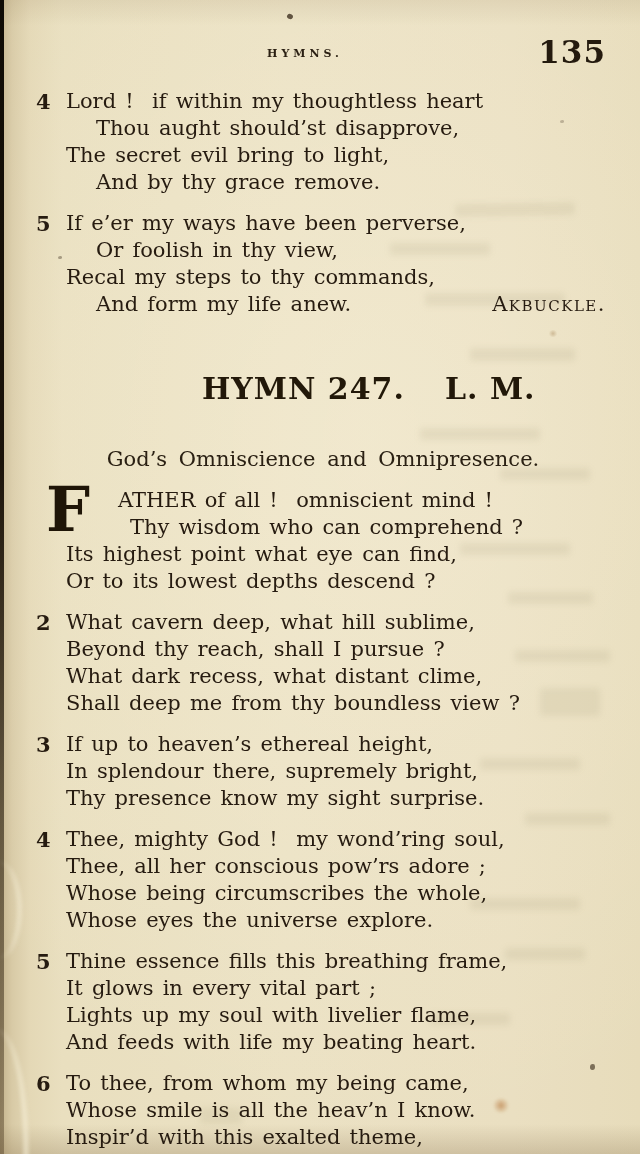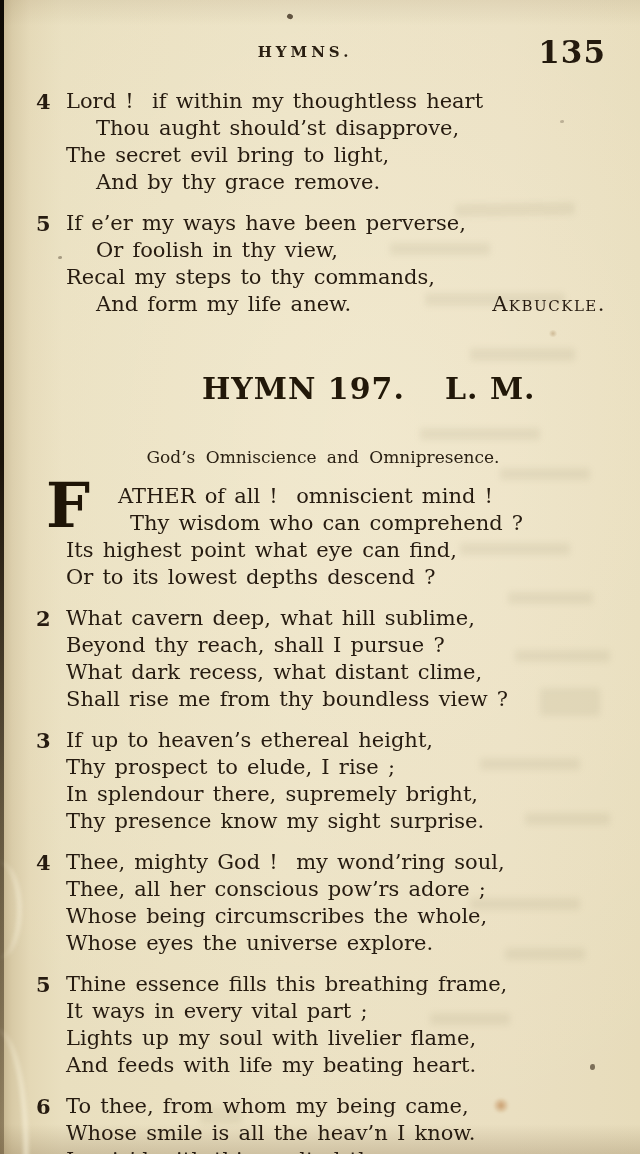--- a/index.html
+++ b/index.html
@@ -19,38 +19,38 @@
   }
   .curl{
     position:absolute;border-radius:50%;border-right:3px solid rgba(248,241,219,.75);
     filter:blur(2px);pointer-events:none;
   }
   .curl.c1{left:-22px;top:862px;width:40px;height:96px;}
   .curl.c2{left:-34px;top:1030px;width:58px;height:240px;border-right-width:4px;}
   .content{position:absolute;left:0;top:0;right:0;padding:42px 34px 0 40px;}
   .page-header{position:relative;text-align:center;height:26px;}
   .running-title{
-    position:relative;left:-18px;font-size:15px;font-weight:bold;
+    position:relative;left:-18px;font-size:11px;font-weight:bold;
     letter-spacing:4px;color:#2a1f12;white-space:pre;
   }
   .page-number{
     position:absolute;right:0;top:-8px;font-size:31px;font-weight:bold;
     letter-spacing:1px;color:#241a0e;
   }
   .stanza{position:relative;margin-top:14px;padding-left:26px;font-size:21px;line-height:27px;word-spacing:2.5px;}
   .stanza .num{position:absolute;left:-4px;top:0;font-weight:bold;}
   .line{white-space:pre;}
   .line.indent{margin-left:30px;}
   .attr-row{display:flex;justify-content:space-between;align-items:baseline;white-space:pre;}
   .attr-row.indent{margin-left:30px;gap:23px;}
   .attribution{font-variant:small-caps;letter-spacing:1.5px;word-spacing:0;}
   #stanza-p4{margin-top:20px;}
   .hymn-title{margin-top:18px;text-align:center;font-size:30px;font-weight:bold;letter-spacing:1px;white-space:pre;color:#221809;}
   .hymn-title .meter{margin-left:40px;}
-  .hymn-subtitle{margin-top:6px;text-align:center;font-size:17px;word-spacing:5px;white-space:pre;color:#2a2013;}
+  .hymn-subtitle{margin-top:6px;text-align:center;font-size:21px;word-spacing:5px;white-space:pre;color:#2a2013;}
   .stanza.drop{margin-top:16px;}
   .drop-cap{position:absolute;left:6px;top:1px;font-size:62px;line-height:44px;font-weight:bold;color:#1f1507;}
   .dcl0{margin-left:52px;}
   .dcl1{margin-left:64px;}
   .bleed{position:absolute;background:rgba(126,120,80,.10);filter:blur(3px);border-radius:4px;pointer-events:none;}
   .speck{position:absolute;border-radius:60% 45% 55% 50%;background:rgba(52,38,22,.75);pointer-events:none;}
   .stain{position:absolute;border-radius:50%;pointer-events:none;}
 </style>
 </head>
 <body>
@@ -108,60 +108,59 @@
         <div class="line">Recal my steps to thy commands,</div>
         <div class="attr-row indent">
           <span class="line">And form my life anew.</span>
           <span class="attribution">Akbuckle.</span>
         </div>
       </div>
     </section>
 
     <section>
       <h1 class="hymn-title" style="margin:18px 0 0 0;">
-        <span>HYMN 197.</span><span class="meter">L. M.</span>
+        <span>HYMN 247.</span><span class="meter">L. M.</span>
       </h1>
       <div class="hymn-subtitle">God’s Omniscience and Omnipresence.</div>
 
       <div class="stanza drop">
         <span class="drop-cap">F</span>
         <div class="line dcl0">ATHER of all !  omniscient mind !</div>
         <div class="line dcl1">Thy wisdom who can comprehend ?</div>
         <div class="line">Its highest point what eye can find,</div>
         <div class="line">Or to its lowest depths descend ?</div>
       </div>
 
       <div class="stanza">
         <span class="num">2</span>
         <div class="line">What cavern deep, what hill sublime,</div>
         <div class="line">Beyond thy reach, shall I pursue ?</div>
         <div class="line">What dark recess, what distant clime,</div>
-        <div class="line">Shall rise me from thy boundless view ?</div>
+        <div class="line">Shall deep me from thy boundless view ?</div>
       </div>
 
       <div class="stanza">
         <span class="num">3</span>
         <div class="line">If up to heaven’s ethereal height,</div>
-        <div class="line">Thy prospect to elude, I rise ;</div>
         <div class="line">In splendour there, supremely bright,</div>
         <div class="line">Thy presence know my sight surprise.</div>
       </div>
 
       <div class="stanza">
         <span class="num">4</span>
         <div class="line">Thee, mighty God !  my wond’ring soul,</div>
         <div class="line">Thee, all her conscious pow’rs adore ;</div>
         <div class="line">Whose being circumscribes the whole,</div>
         <div class="line">Whose eyes the universe explore.</div>
       </div>
 
       <div class="stanza">
         <span class="num">5</span>
         <div class="line">Thine essence fills this breathing frame,</div>
-        <div class="line">It ways in every vital part ;</div>
+        <div class="line">It glows in every vital part ;</div>
         <div class="line">Lights up my soul with livelier flame,</div>
         <div class="line">And feeds with life my beating heart.</div>
       </div>
 
       <div class="stanza">
         <span class="num">6</span>
         <div class="line">To thee, from whom my being came,</div>
         <div class="line">Whose smile is all the heav’n I know.</div>
         <div class="line">Inspir’d with this exalted theme,</div>
 

